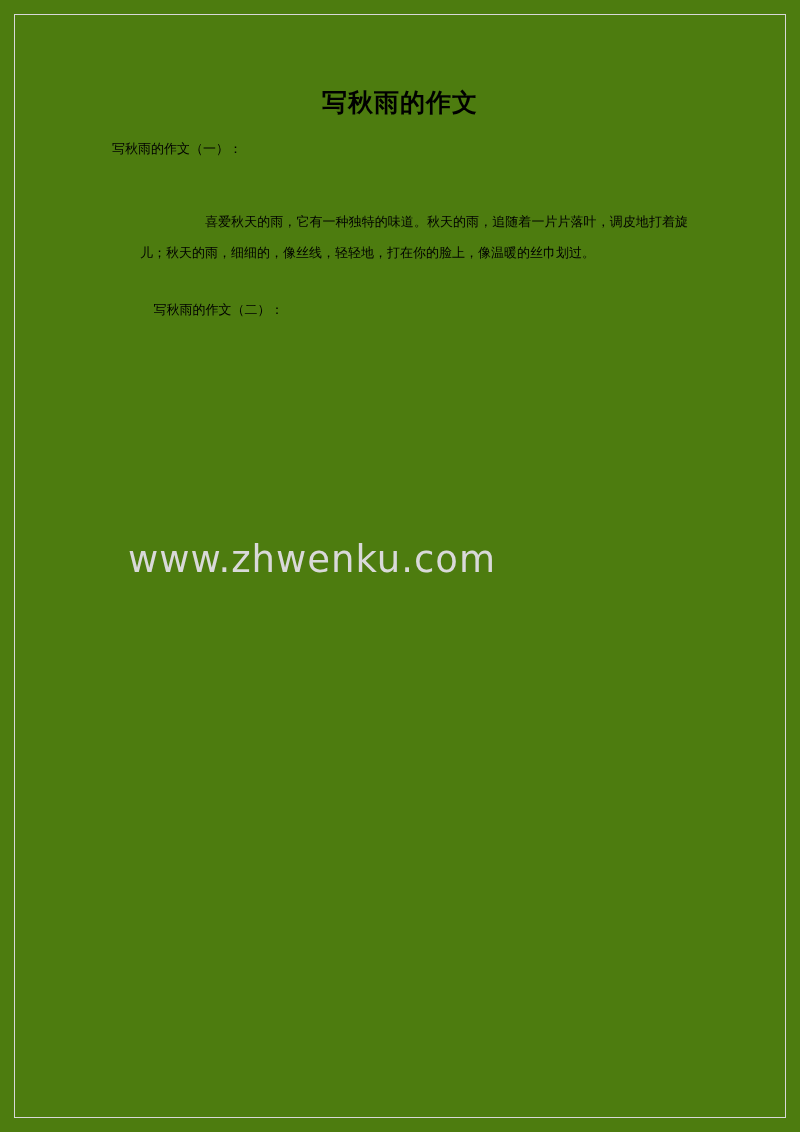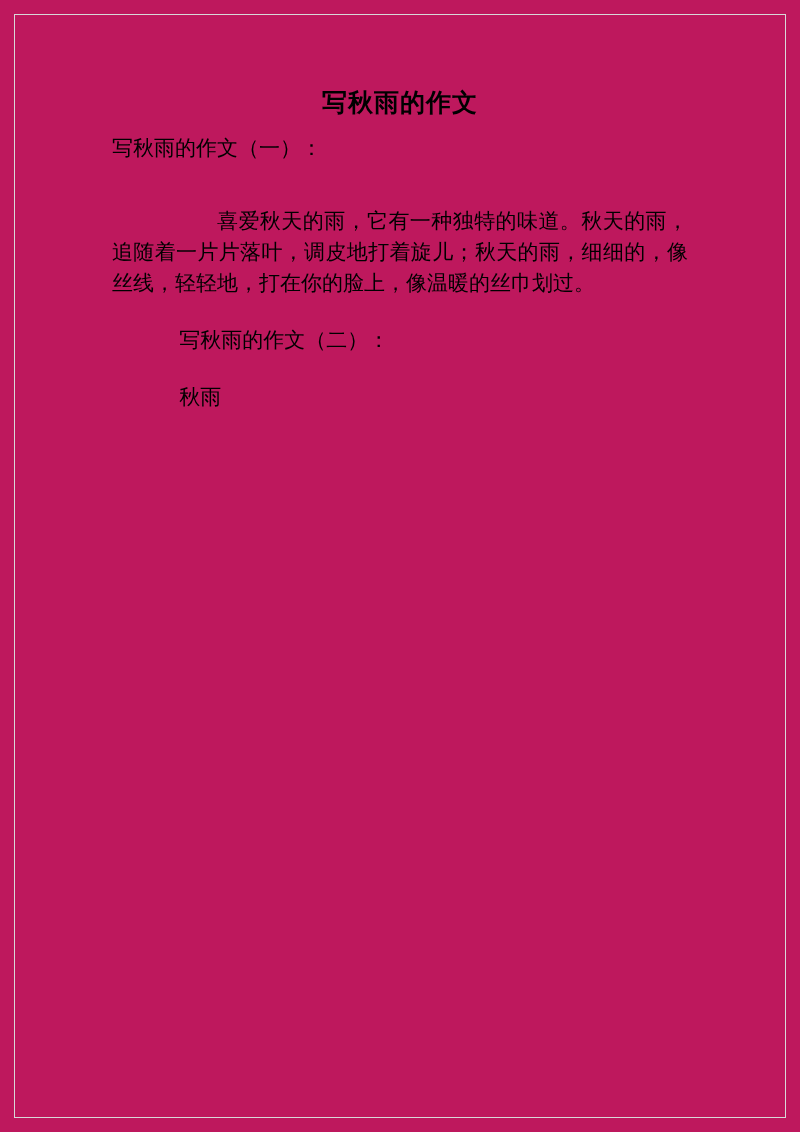--- a/index.html
+++ b/index.html
@@ -9,21 +9,21 @@
   }
   body {
     font-family: "DejaVu Serif", "Liberation Serif", serif;
     color: #000000;
   }
   .page {
     position: relative;
     width: 800px;
     height: 1132px;
     margin: 0 auto;
-    background: #be185d;
+    background: #4d7c0f;
     overflow: hidden;
     box-sizing: border-box;
   }
   .page-border {
     position: absolute;
     left: 14px;
     top: 14px;
     right: 14px;
     bottom: 14px;
     border: 1px solid #d8d8d8;
@@ -37,29 +37,30 @@
   }
   .doc-title {
     text-align: center;
     font-size: 25px;
     font-weight: bold;
     letter-spacing: 1px;
     margin: 0 0 14px 0;
     font-family: "DejaVu Serif", "Liberation Serif", serif;
   }
   .para {
-    font-size: 21px;
+    font-size: 13px;
     line-height: 31px;
     margin: 0 0 26px 0;
     text-align: justify;
     text-justify: inter-ideograph;
     word-break: break-all;
   }
   .para.indent {
     text-indent: 5em;
+    margin-left: 28px;
   }
   .para.indent-small {
     text-indent: 3.2em;
   }
   .para.no-indent {
     text-indent: 0;
   }
   .para.tight {
     margin-bottom: 20px;
   }
@@ -91,19 +92,19 @@
 
     <p class="para no-indent tight">写秋雨的作文（一）：</p>
 
     <div class="spacer-lg"></div>
 
     <p class="para indent">喜爱秋天的雨，它有一种独特的味道。秋天的雨，追随着一片片落叶，调皮地打着旋儿；秋天的雨，细细的，像丝线，轻轻地，打在你的脸上，像温暖的丝巾划过。</p>
 
 
     <p class="para indent-small">写秋雨的作文（二）：</p>
 
-    <p class="para indent-small">秋雨</p>
 
 
 
   </div>
 
+  <div class="watermark">www.zhwenku.com</div>
 </div>
 
 </body></html>

